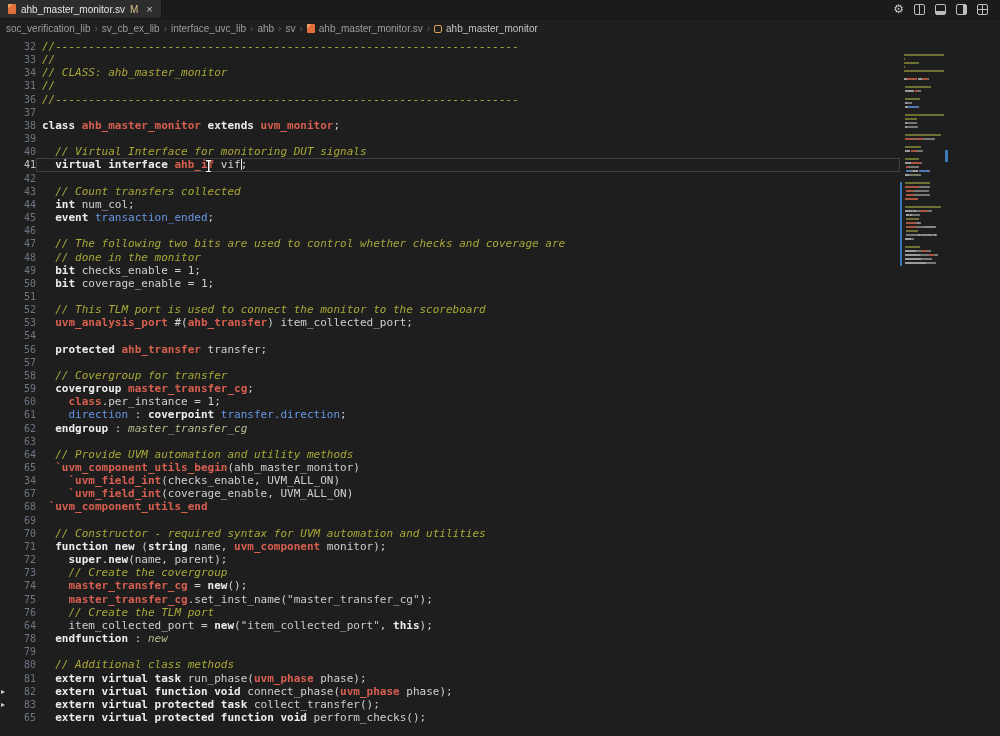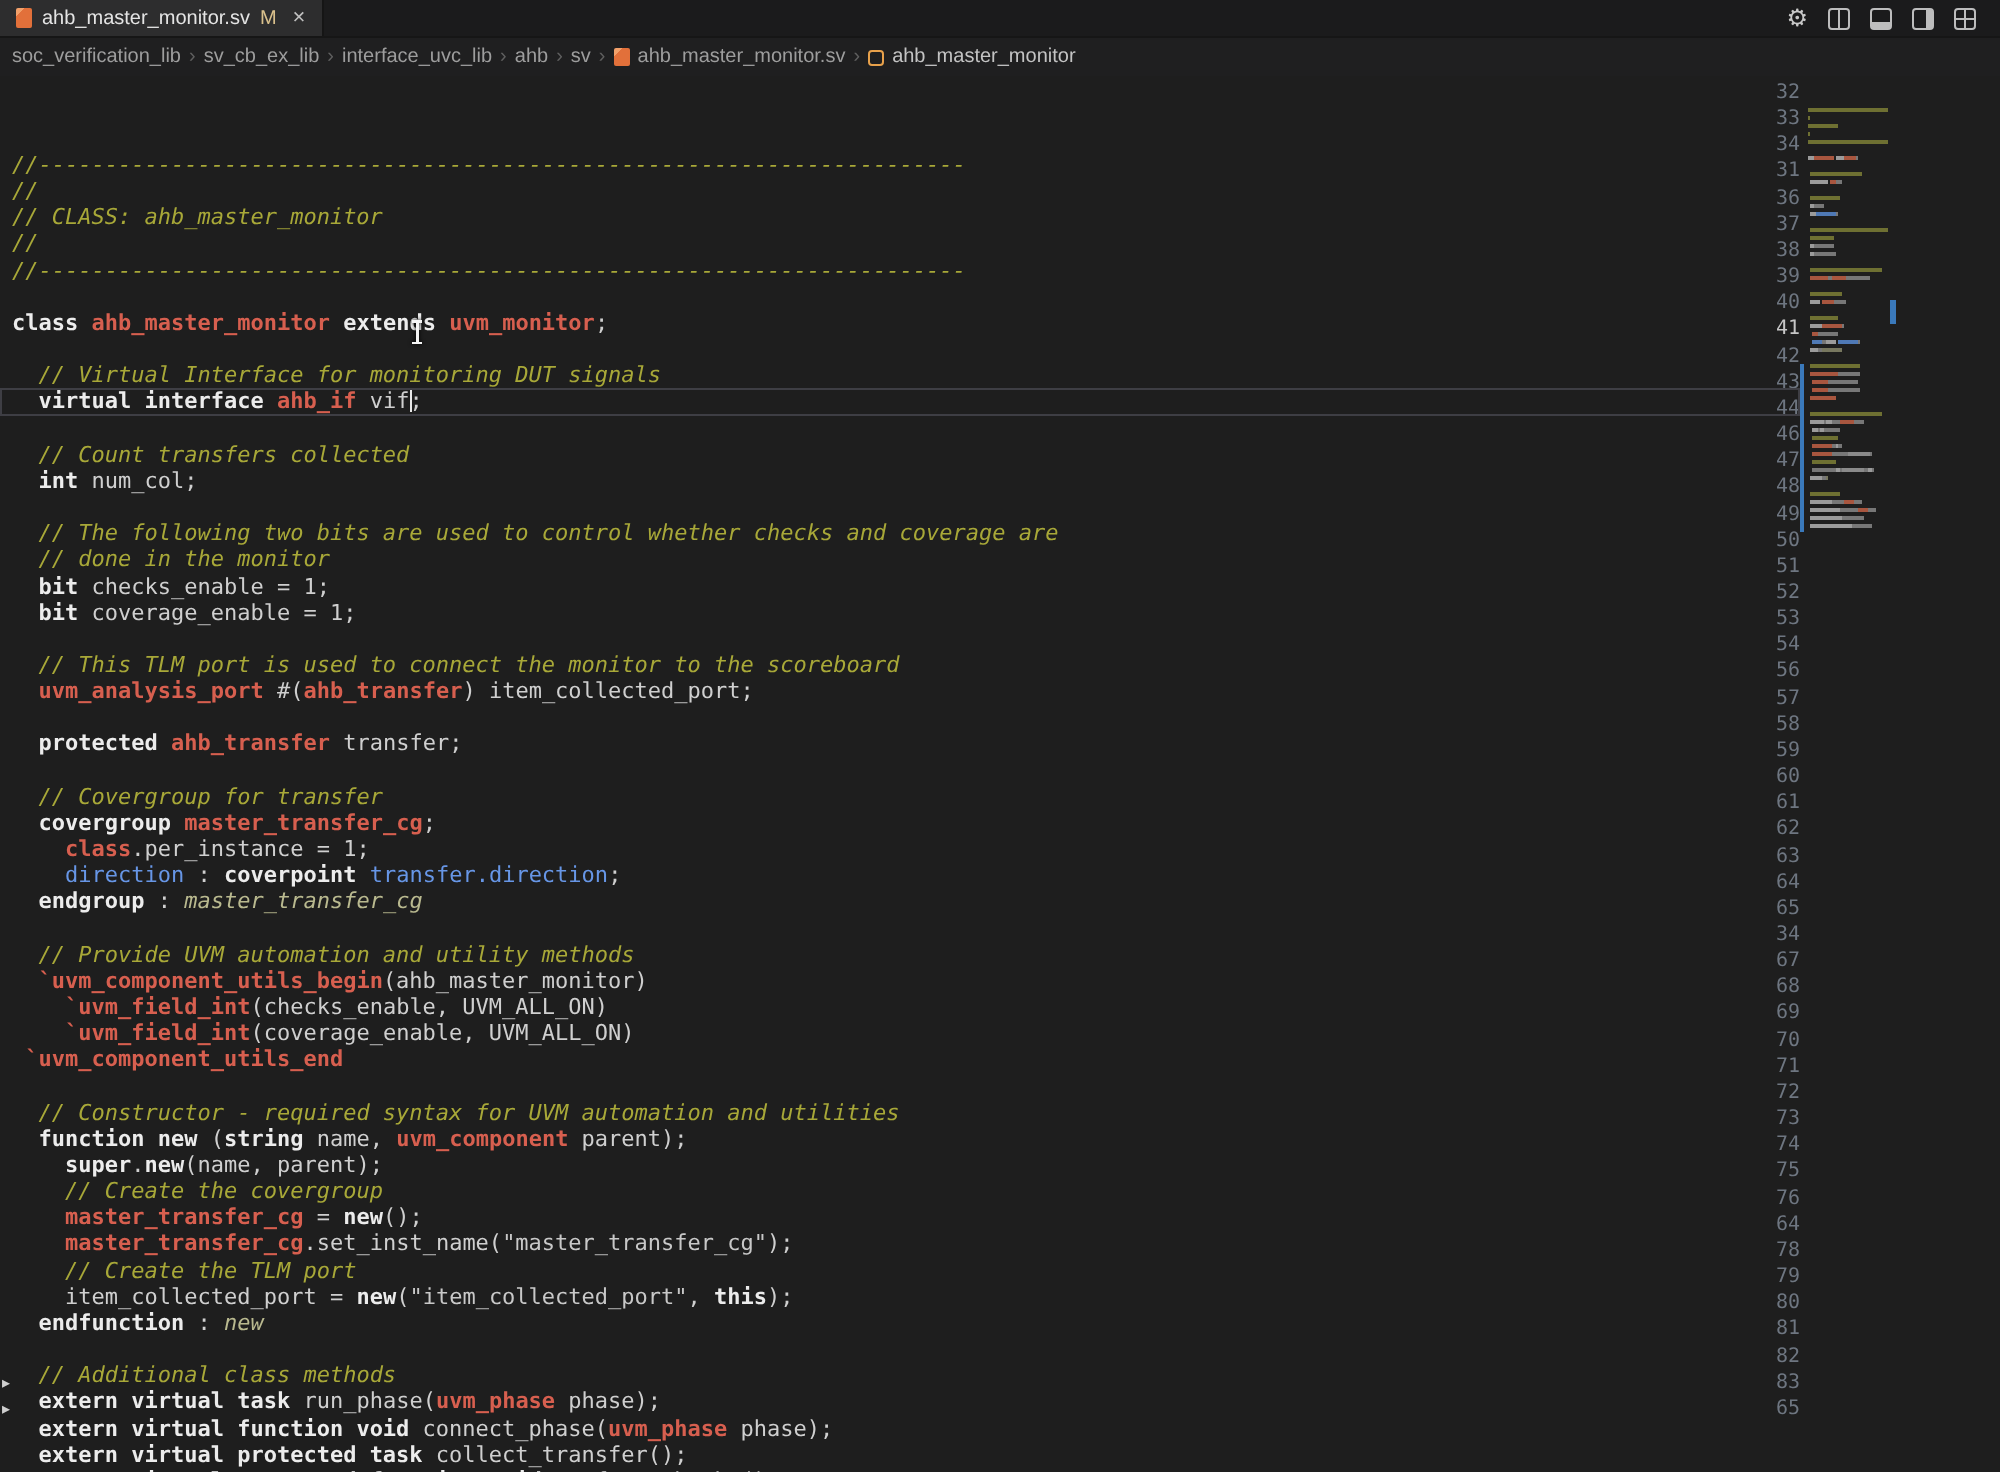--- a/index.html
+++ b/index.html
@@ -58,21 +58,21 @@
   }
   .bc-sym-icon { width:8px; height:8px; border:1px solid #e8a14b; border-radius:2px; display:inline-block; }
 
   
   .editor {
     position:absolute; top:38px; left:0; right:0; bottom:0;
     background:#1e1e1e;
     font-family:"DejaVu Sans Mono", monospace; font-size:11px;
   }
   .lines { padding-top:2px; margin-right:100px; }
-  .line { display:flex; height:13.17px; line-height:13.17px; white-space:pre;flex-direction:column; }
+  .line { display:flex; height:13.17px; line-height:13.17px; white-space:pre; }
   .ln { flex:0 0 36px; text-align:right; color:#6e7681; font-size:10px; }
   .code { flex:1; padding-left:6px; position:relative; color:#cfcfcf; }
   .line.current .code { box-shadow:inset 0 0 0 1px #3e3e44; }
   .line.current .ln { color:#c6c6c6; }
 
   .tk-c { color:#a8a838; font-style:italic; }
   .tk-k { color:#ececec; font-weight:bold; }
   .tk-t { color:#d75f4f; font-weight:bold; }
   .tk-b { color:#6796e6; }
   .tk-s { color:#c8c8c8; }
@@ -161,20 +161,21 @@
       <div class="line"><span class="ln">31</span><span class="code"><span class="tk-c">//</span></span></div>
       <div class="line"><span class="ln">36</span><span class="code"><span class="tk-c">//----------------------------------------------------------------------</span></span></div>
       <div class="line"><span class="ln">37</span><span class="code"></span></div>
       <div class="line"><span class="ln">38</span><span class="code"><span class="tk-k">class </span><span class="tk-t">ahb_master_monitor</span><span class="tk-p"> </span><span class="tk-k">extends</span><span class="tk-p"> </span><span class="tk-t">uvm_monitor</span><span class="tk-p">;</span></span></div>
       <div class="line"><span class="ln">39</span><span class="code"></span></div>
       <div class="line"><span class="ln">40</span><span class="code"><span class="tk-p">  </span><span class="tk-c">// Virtual Interface for monitoring DUT signals</span></span></div>
       <div class="line current"><span class="ln">41</span><span class="code"><span class="tk-p">  </span><span class="tk-k">virtual interface</span><span class="tk-p"> </span><span class="tk-t">ahb_if</span><span class="tk-p"> vif;</span><span class="caret" style="left: 204.51px;"></span></span></div>
       <div class="line"><span class="ln">42</span><span class="code"></span></div>
       <div class="line"><span class="ln">43</span><span class="code"><span class="tk-p">  </span><span class="tk-c">// Count transfers collected</span></span></div>
       <div class="line"><span class="ln">44</span><span class="code"><span class="tk-p">  </span><span class="tk-k">int</span><span class="tk-p"> num_col;</span></span></div>
+      <div class="line"><span class="ln">45</span><span class="code"><span class="tk-p">  </span><span class="tk-k">event</span><span class="tk-p"> </span><span class="tk-b">transaction_ended</span><span class="tk-p">;</span></span></div>
       <div class="line"><span class="ln">46</span><span class="code"></span></div>
       <div class="line"><span class="ln">47</span><span class="code"><span class="tk-p">  </span><span class="tk-c">// The following two bits are used to control whether checks and coverage are</span></span></div>
       <div class="line"><span class="ln">48</span><span class="code"><span class="tk-p">  </span><span class="tk-c">// done in the monitor</span></span></div>
       <div class="line"><span class="ln">49</span><span class="code"><span class="tk-p">  </span><span class="tk-k">bit</span><span class="tk-p"> checks_enable = 1;</span></span></div>
       <div class="line"><span class="ln">50</span><span class="code"><span class="tk-p">  </span><span class="tk-k">bit</span><span class="tk-p"> coverage_enable = 1;</span></span></div>
       <div class="line"><span class="ln">51</span><span class="code"></span></div>
       <div class="line"><span class="ln">52</span><span class="code"><span class="tk-p">  </span><span class="tk-c">// This TLM port is used to connect the monitor to the scoreboard</span></span></div>
       <div class="line"><span class="ln">53</span><span class="code"><span class="tk-p">  </span><span class="tk-t">uvm_analysis_port</span><span class="tk-p"> #(</span><span class="tk-t">ahb_transfer</span><span class="tk-p">) item_collected_port;</span></span></div>
       <div class="line"><span class="ln">54</span><span class="code"></span></div>
       <div class="line"><span class="ln">56</span><span class="code"><span class="tk-p">  </span><span class="tk-k">protected</span><span class="tk-p"> </span><span class="tk-t">ahb_transfer</span><span class="tk-p"> transfer;</span></span></div>
@@ -185,21 +186,21 @@
       <div class="line"><span class="ln">61</span><span class="code"><span class="tk-p">    </span><span class="tk-b">direction</span><span class="tk-p"> : </span><span class="tk-k">coverpoint</span><span class="tk-p"> </span><span class="tk-b">transfer.direction</span><span class="tk-p">;</span></span></div>
       <div class="line"><span class="ln">62</span><span class="code"><span class="tk-p">  </span><span class="tk-k">endgroup</span><span class="tk-p"> : </span><span class="tk-l">master_transfer_cg</span></span></div>
       <div class="line"><span class="ln">63</span><span class="code"></span></div>
       <div class="line"><span class="ln">64</span><span class="code"><span class="tk-p">  </span><span class="tk-c">// Provide UVM automation and utility methods</span></span></div>
       <div class="line"><span class="ln">65</span><span class="code"><span class="tk-p">  </span><span class="tk-t">`uvm_component_utils_begin</span><span class="tk-p">(ahb_master_monitor)</span></span></div>
       <div class="line"><span class="ln">34</span><span class="code"><span class="tk-p">    </span><span class="tk-t">`uvm_field_int</span><span class="tk-p">(checks_enable, UVM_ALL_ON)</span></span></div>
       <div class="line"><span class="ln">67</span><span class="code"><span class="tk-p">    </span><span class="tk-t">`uvm_field_int</span><span class="tk-p">(coverage_enable, UVM_ALL_ON)</span></span></div>
       <div class="line"><span class="ln">68</span><span class="code"><span class="tk-p"> </span><span class="tk-t">`uvm_component_utils_end</span></span></div>
       <div class="line"><span class="ln">69</span><span class="code"></span></div>
       <div class="line"><span class="ln">70</span><span class="code"><span class="tk-p">  </span><span class="tk-c">// Constructor - required syntax for UVM automation and utilities</span></span></div>
-      <div class="line"><span class="ln">71</span><span class="code"><span class="tk-p">  </span><span class="tk-k">function new</span><span class="tk-p"> (</span><span class="tk-k">string</span><span class="tk-p"> name, </span><span class="tk-t">uvm_component</span><span class="tk-p"> parent);</span></span></div>
+      <div class="line"><span class="ln">71</span><span class="code"><span class="tk-p">  </span><span class="tk-k">function new</span><span class="tk-p"> (</span><span class="tk-k">string</span><span class="tk-p"> name, </span><span class="tk-t">uvm_component</span><span class="tk-p"> monitor);</span></span></div>
       <div class="line"><span class="ln">72</span><span class="code"><span class="tk-p">    </span><span class="tk-k">super</span><span class="tk-p">.</span><span class="tk-k">new</span><span class="tk-p">(name, parent);</span></span></div>
       <div class="line"><span class="ln">73</span><span class="code"><span class="tk-p">    </span><span class="tk-c">// Create the covergroup</span></span></div>
       <div class="line"><span class="ln">74</span><span class="code"><span class="tk-p">    </span><span class="tk-t">master_transfer_cg</span><span class="tk-p"> = </span><span class="tk-k">new</span><span class="tk-p">();</span></span></div>
       <div class="line"><span class="ln">75</span><span class="code"><span class="tk-p">    </span><span class="tk-t">master_transfer_cg</span><span class="tk-p">.set_inst_name(</span><span class="tk-s">"master_transfer_cg"</span><span class="tk-p">);</span></span></div>
       <div class="line"><span class="ln">76</span><span class="code"><span class="tk-p">    </span><span class="tk-c">// Create the TLM port</span></span></div>
       <div class="line"><span class="ln">64</span><span class="code"><span class="tk-p">    </span><span class="tk-p">item_collected_port = </span><span class="tk-k">new</span><span class="tk-p">(</span><span class="tk-s">"item_collected_port"</span><span class="tk-p">, </span><span class="tk-k">this</span><span class="tk-p">);</span></span></div>
       <div class="line"><span class="ln">78</span><span class="code"><span class="tk-p">  </span><span class="tk-k">endfunction</span><span class="tk-p"> : </span><span class="tk-l">new</span></span></div>
       <div class="line"><span class="ln">79</span><span class="code"></span></div>
       <div class="line"><span class="ln">80</span><span class="code"><span class="tk-p">  </span><span class="tk-c">// Additional class methods</span></span></div>
       <div class="line"><span class="ln">81</span><span class="code"><span class="tk-p">  </span><span class="tk-k">extern virtual task</span><span class="tk-p"> run_phase(</span><span class="tk-t">uvm_phase</span><span class="tk-p"> phase);</span></span></div>

